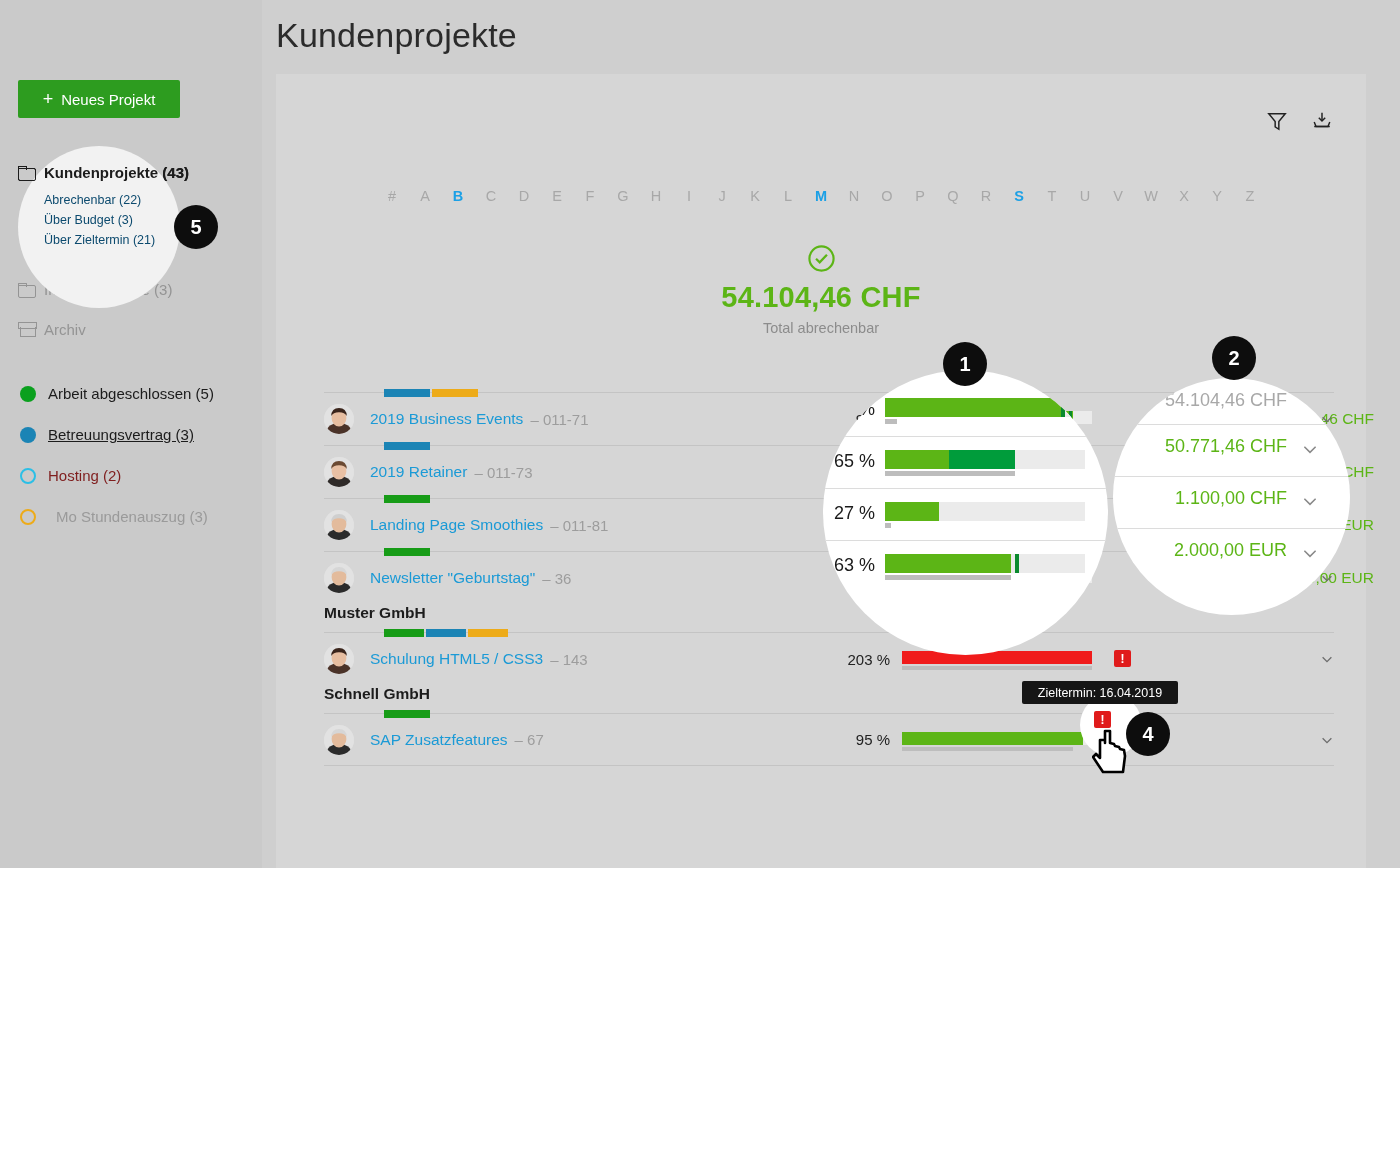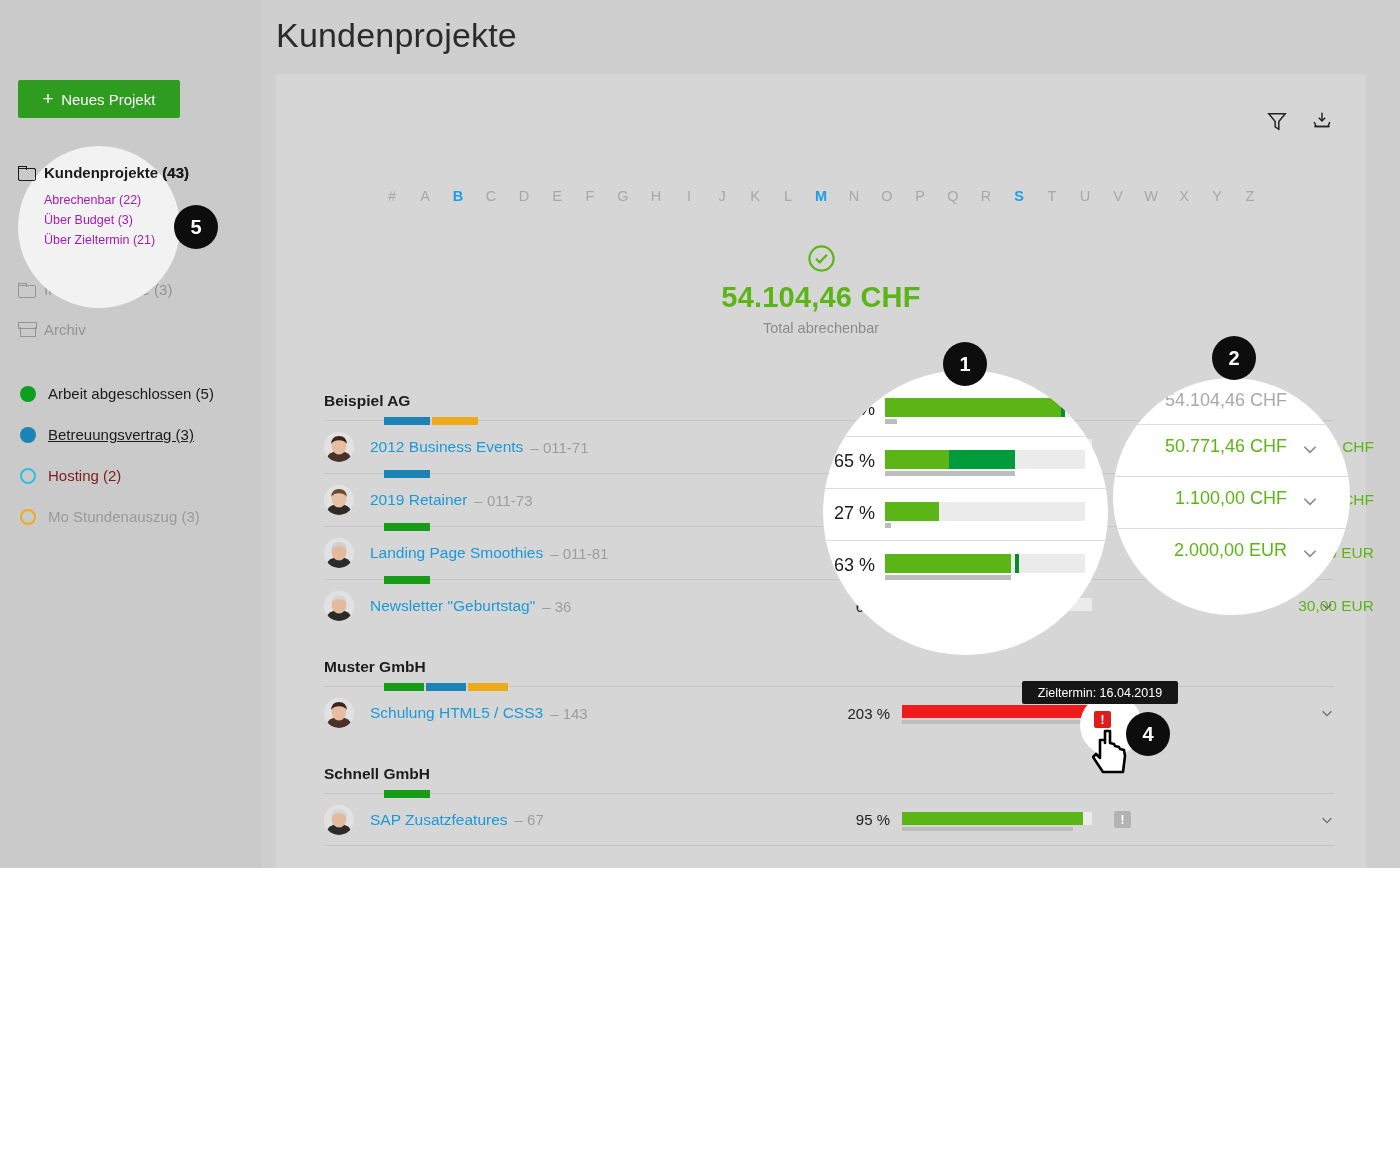--- a/index.html
+++ b/index.html
@@ -45,21 +45,21 @@
   #new-project-btn .plus { font-size: 18px; line-height: 1; font-weight: 400; }
 
   .nav-group { position: absolute; left: 18px; }
   .nav-root {
     display: flex; align-items: center; gap: 9px;
     font-size: 15px; font-weight: bold; color: #1c1c1c;
     white-space: nowrap;
   }
   .nav-root.muted { font-weight: normal; color: #949494; }
   .nav-sub {
-    font-size: 12.5px; color: #a21caf; margin-left: 26px;
+    font-size: 12.5px; color: #0c4a6e; margin-left: 26px;
     line-height: 20px; white-space: nowrap;
   }
   .folder-ico { width: 17px; height: 14px; display: inline-block; position: relative; }
   .folder-ico::before {
     content: ""; position: absolute; left: 0; top: 2px;
     width: 16px; height: 11px;
     border: 1.6px solid currentColor; border-radius: 1px 2px 2px 2px;
   }
   .folder-ico::after {
     content: ""; position: absolute; left: 0px; top: 0px;
@@ -114,21 +114,21 @@
     text-align: center;
   }
   #total-check { margin-bottom: 4px; }
   #total-amount { font-size: 29px; color: #5cb516; font-weight: bold; letter-spacing: .2px; }
   #total-caption { font-size: 14.5px; color: #8c8c8c; margin-top: 6px; }
 
   
   #list { position: absolute; left: 48px; top: 318px; width: 1010px; }
   .group-title {
     font-size: 15.5px; font-weight: bold; color: #1c1c1c;
-    margin-top: 26px; margin-bottom: 10px;
+    margin-bottom: 10px;
   }
   .group-title.first { margin-top: 0; }
 
   .row {
     position: relative;
     height: 53px;
     border-top: 1px solid #c4c4c4;
     display: flex; align-items: center;
   }
   .row:last-child { border-bottom: 1px solid #c4c4c4; }
@@ -264,21 +264,21 @@
       <div class="legend-item" style="top:426px;">
         <span class="legend-dot" style="background:#1b84b5;"></span>
         <span style="color:#1c1c1c;text-decoration:underline;">Betreuungsvertrag (3)</span>
       </div>
       <div class="legend-item" style="top:467px;">
         <span class="legend-dot" style="background:transparent;border:2px solid #2bbfe6;"></span>
         <span style="color:#7f1d1d;">Hosting (2)</span>
       </div>
       <div class="legend-item" style="top:508px;">
         <span class="legend-dot" style="background:transparent;border:2px solid #edab19;"></span>
-        <span style="color:#9a9a9a;">Mo Stundenauszug (3)</span>
+        <span style="color:#9a9a9a;margin-left:8px;">Mo Stundenauszug (3)</span>
       </div>
     </div>
 
     <div id="main-card">
 
       <div id="toolbar">
         <span class="tool-ico">
           <svg width="22" height="22" viewBox="0 0 24 24" fill="none" stroke="#222" stroke-width="1.6">
             <path d="M3 4h18l-7 8.5V21l-4-2.5v-6z"></path>
           </svg>
@@ -328,33 +328,32 @@
           <svg width="29" height="29" viewBox="0 0 24 24" fill="none" stroke="#5cb516" stroke-width="1.8">
             <circle cx="12" cy="12" r="10"></circle>
               <path d="M7.5 12.2l3 3 6-6.4"></path>
           </svg>
         </div>
         <div id="total-amount">54.104,46 CHF</div>
         <div id="total-caption">Total abrechenbar</div>
       </div>
 
       <div id="list">
-          <div class="group-title first">Beispiel AG</div>
           <div class="row">
             <div class="tagbar">
               <span class="tagseg" style="width:46px;background:#1b84b5;"></span>
               <span class="tagseg" style="width:46px;background:#edab19;"></span>
             </div>
             <span class="avatar"><svg viewBox="0 0 30 30" width="30" height="30">
                 <rect width="30" height="30" fill="#e2e2e2"></rect>
                 <ellipse cx="15" cy="27" rx="12" ry="8" fill="#4a3228"></ellipse>
                 <ellipse cx="15" cy="14" rx="7.4" ry="8.6" fill="#e6bda0"></ellipse>
                 <path d="M7.2 12 Q7.5 4 15 4 Q22.5 4 22.8 12 Q21 8.5 15 8.2 Q9 8.5 7.2 12 Z" fill="#3a241b"></path>
               </svg></span>
-            <a class="proj-name">2012 Business Events</a>
+            <a class="proj-name">2019 Business Events</a>
             <span class="proj-num">– 011-71</span>
             <div class="pct">90 %</div>
             <div class="bar-wrap">
               <div class="bar-track">
                 <div class="bar-fill seg-light" style="width:171px;"></div>
                 <div class="marker" style="left:167.2px;"></div>
               </div>
               <div class="bar-sub" style="width:11.4px;"></div>
             </div>
             <div class="amount">50.771,46 CHF</div>

